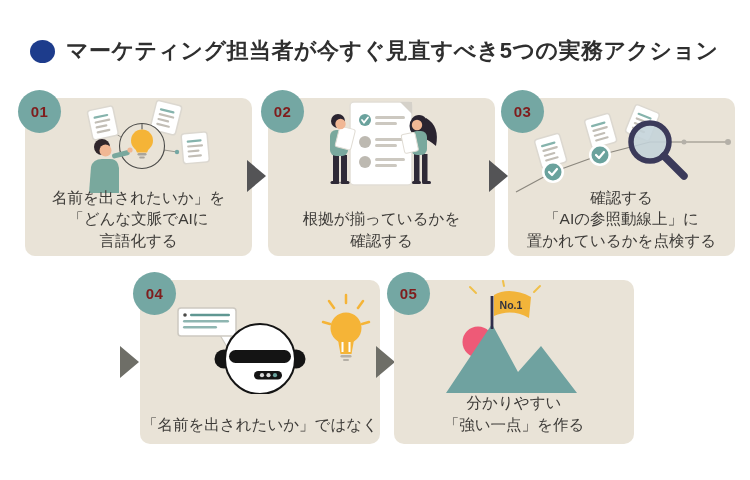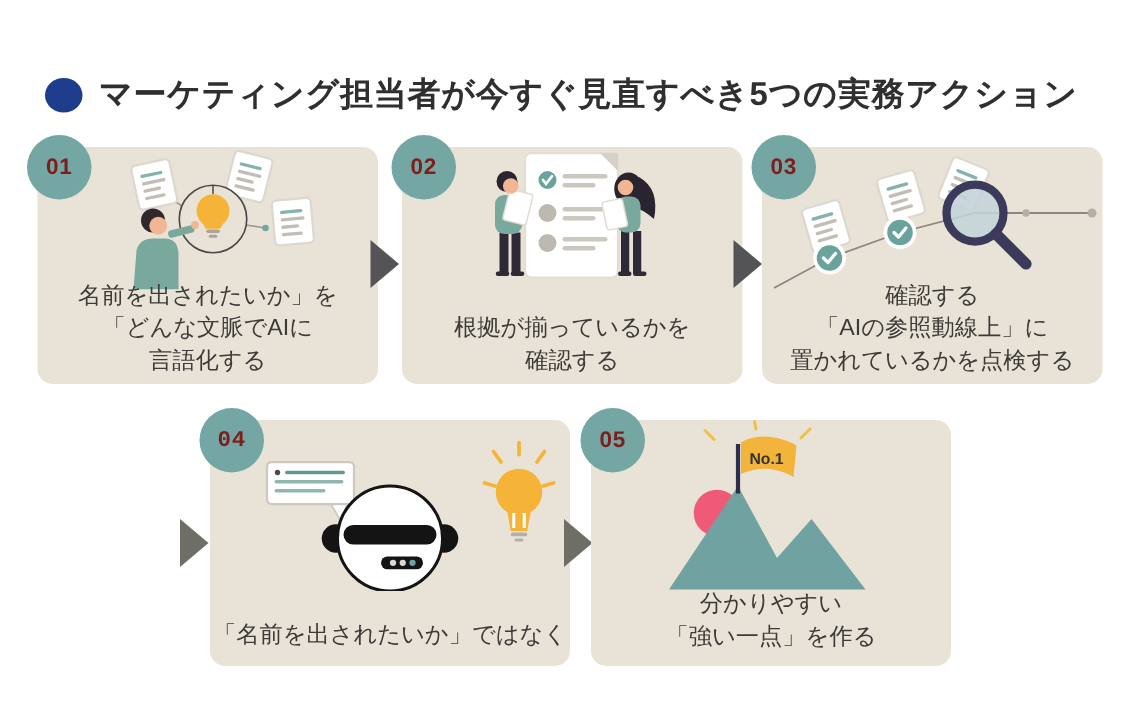--- a/index.html
+++ b/index.html
@@ -2,29 +2,29 @@
 <html><head>
 <meta charset="utf-8">
 <style>
   html,body{margin:0;padding:0;}
   body{
     width:750px;height:480px;position:relative;background:#ffffff;
     font-family:"Liberation Sans","DejaVu Sans",sans-serif;
     overflow:hidden;
   }
   
-  .title-row{position:absolute;left:30px;top:36px;display:flex;align-items:center;margin-top:12px;}
+  .title-row{position:absolute;left:30px;top:36px;display:flex;align-items:center;}
   .title-bullet{width:25px;height:23px;border-radius:50%;background:#1d3c8c;flex:0 0 auto;}
   .title-text{margin-left:11px;font-size:22px;font-weight:bold;color:#2f2f2f;letter-spacing:0.5px;white-space:nowrap;}
   
   .card{position:absolute;background:#e9e3d7;border-radius:10px;}
   #card-01{left:25px;top:98px;width:227px;height:158px;}
   #card-02{left:268px;top:98px;width:227px;height:158px;}
   #card-03{left:508px;top:98px;width:227px;height:158px;}
-  #card-04{left:140px;top:280px;width:240px;height:164px;font-family:Liberation Mono, monospace;}
+  #card-04{left:140px;top:280px;width:240px;height:164px;}
   #card-05{left:394px;top:280px;width:240px;height:164px;}
   .badge{
     position:absolute;left:-7px;top:-8px;width:43px;height:43px;border-radius:50%;
     background:#74a7a3;color:#7f1d1d;font-weight:bold;font-size:15px;
     display:flex;align-items:center;justify-content:center;letter-spacing:0.5px;
   }
   .card-text{
     position:absolute;left:0;right:0;bottom:5px;text-align:center;
     font-size:15.5px;line-height:1.38;font-weight:500;color:#3d3b38;white-space:nowrap;
   }

